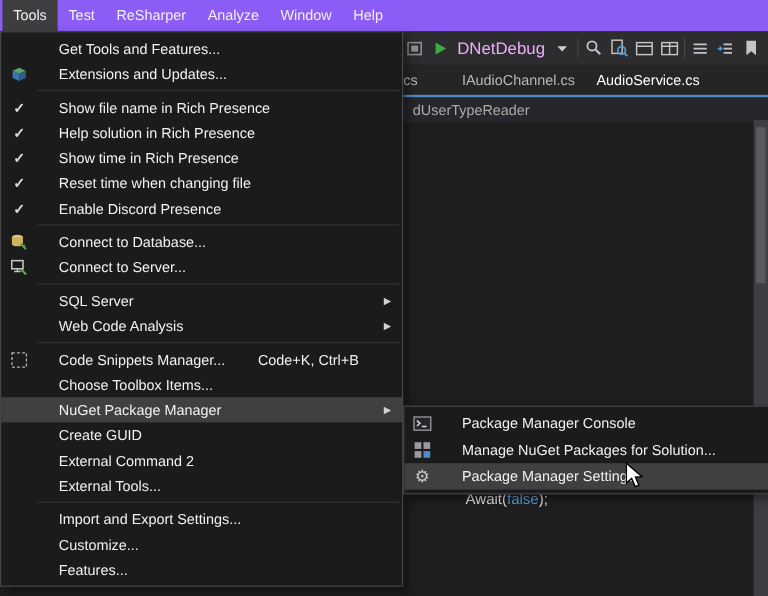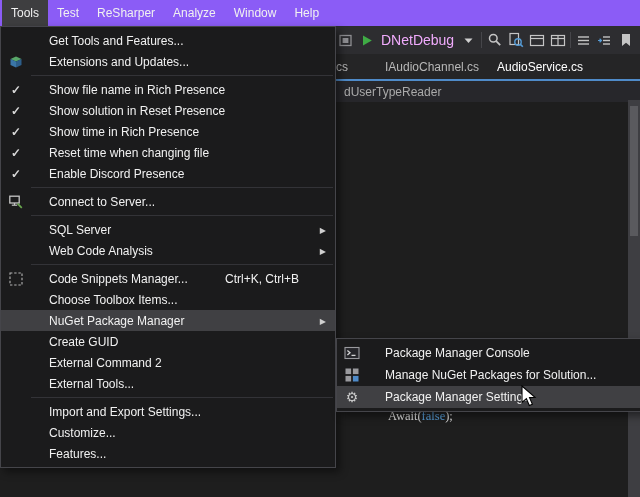--- a/index.html
+++ b/index.html
@@ -26,21 +26,21 @@
   .tab { position:absolute; top:0; height:25px; display:flex; align-items:center;
          font-size:12px; color:#b8b8b8; padding:0 8px; white-space:nowrap; }
   .tab.active { color:#ffffff; }
 
   
   .navbar { position:absolute; top:81px; left:0; right:0; height:21px; background:#27272b; z-index:1; }
   .navbar-text { position:absolute; left:344px; top:4px; font-size:12px; color:#aaaaaa; }
 
   
   .editor { position:absolute; top:102px; left:0; right:0; bottom:0; background:#1e1e1e; z-index:0; }
-  .code-line { position:absolute; font-family:Liberation Serif, serif;
+  .code-line { position:absolute; font-family:Liberation Sans, sans-serif;
                font-size:12.5px; white-space:pre; color:#dcdcdc; }
   .tok-plain { color:#dcdcdc; }
   .tok-keyword { color:#569cd6; }
   .scrollbar { position:absolute; top:100px; bottom:0; right:0; width:12px; background:#3e3e42; z-index:2; }
   .scroll-thumb { position:absolute; left:2px; top:6px; width:8px; height:130px; background:#5a5a5e; }
 
   
   .menu, .submenu { position:absolute; background:#1b1b1c; border:1px solid #45454a;
                     box-shadow:4px 4px 8px rgba(0,0,0,.45); padding:3px 0; }
   .menu { left:0; top:26px; width:336px; z-index:10; }
@@ -187,35 +187,46 @@
         </span>
         <span class="mi-label">Extensions and Updates...</span>
       </div>
       <div class="menu-sep"></div>
       <div class="menu-item">
         <span class="mi-icon mi-check">✓</span>
         <span class="mi-label">Show file name in Rich Presence</span>
       </div>
       <div class="menu-item">
         <span class="mi-icon mi-check">✓</span>
-        <span class="mi-label">Show solution in Reset Presence</span>
+        <span class="mi-label">Help solution in Rich Presence</span>
       </div>
       <div class="menu-item">
         <span class="mi-icon mi-check">✓</span>
         <span class="mi-label">Show time in Rich Presence</span>
       </div>
       <div class="menu-item">
         <span class="mi-icon mi-check">✓</span>
         <span class="mi-label">Reset time when changing file</span>
       </div>
       <div class="menu-item">
         <span class="mi-icon mi-check">✓</span>
         <span class="mi-label">Enable Discord Presence</span>
       </div>
       <div class="menu-sep"></div>
+      <div class="menu-item">
+        <span class="mi-icon">
+          <svg width="16" height="16" viewBox="0 0 16 16">
+            <ellipse cx="6.5" cy="3.6" rx="4.6" ry="1.9" fill="#e0c878"></ellipse>
+            <path d="M1.9,3.6 V9.4 a4.6,1.9 0 0 0 9.2,0 V3.6" fill="#cdb45e"></path>
+            <path d="M9.2,9.2 L13.6,13.6" stroke="#6aa84f" stroke-width="1.7"></path>
+            <path d="M11.2,8.6 L9.8,10 M12.8,10.2 L11.4,11.6" stroke="#6aa84f" stroke-width="1.1"></path>
+          </svg>
+        </span>
+        <span class="mi-label">Connect to Database...</span>
+      </div>
       <div class="menu-item">
         <span class="mi-icon">
           <svg width="16" height="16" viewBox="0 0 16 16">
             <rect x="1.8" y="2.2" width="9.4" height="6.8" fill="none" stroke="#c5c5c5" stroke-width="1.3"></rect>
             <line x1="6.5" y1="9" x2="6.5" y2="11" stroke="#c5c5c5" stroke-width="1.2"></line>
             <line x1="3.8" y1="11.2" x2="9.2" y2="11.2" stroke="#c5c5c5" stroke-width="1.2"></line>
             <path d="M9.6,9.6 L13.8,13.8" stroke="#6aa84f" stroke-width="1.7"></path>
           </svg>
         </span>
         <span class="mi-label">Connect to Server...</span>
@@ -230,21 +241,21 @@
         <span class="mi-arrow">▶</span>
       </div>
       <div class="menu-sep"></div>
       <div class="menu-item">
         <span class="mi-icon">
           <svg width="16" height="16" viewBox="0 0 16 16">
             <rect x="2" y="2" width="12" height="12" fill="none" stroke="#b5b5b5" stroke-width="1.1" stroke-dasharray="2.4,1.8"></rect>
           </svg>
         </span>
         <span class="mi-label">Code Snippets Manager...</span>
-        <span class="mi-shortcut">Ctrl+K, Ctrl+B</span>
+        <span class="mi-shortcut">Code+K, Ctrl+B</span>
       </div>
       <div class="menu-item">
         <span class="mi-label">Choose Toolbox Items...</span>
       </div>
       <div class="menu-item hl">
         <span class="mi-label">NuGet Package Manager</span>
         <span class="mi-arrow">▶</span>
       </div>
       <div class="menu-item">
         <span class="mi-label">Create GUID</span>

